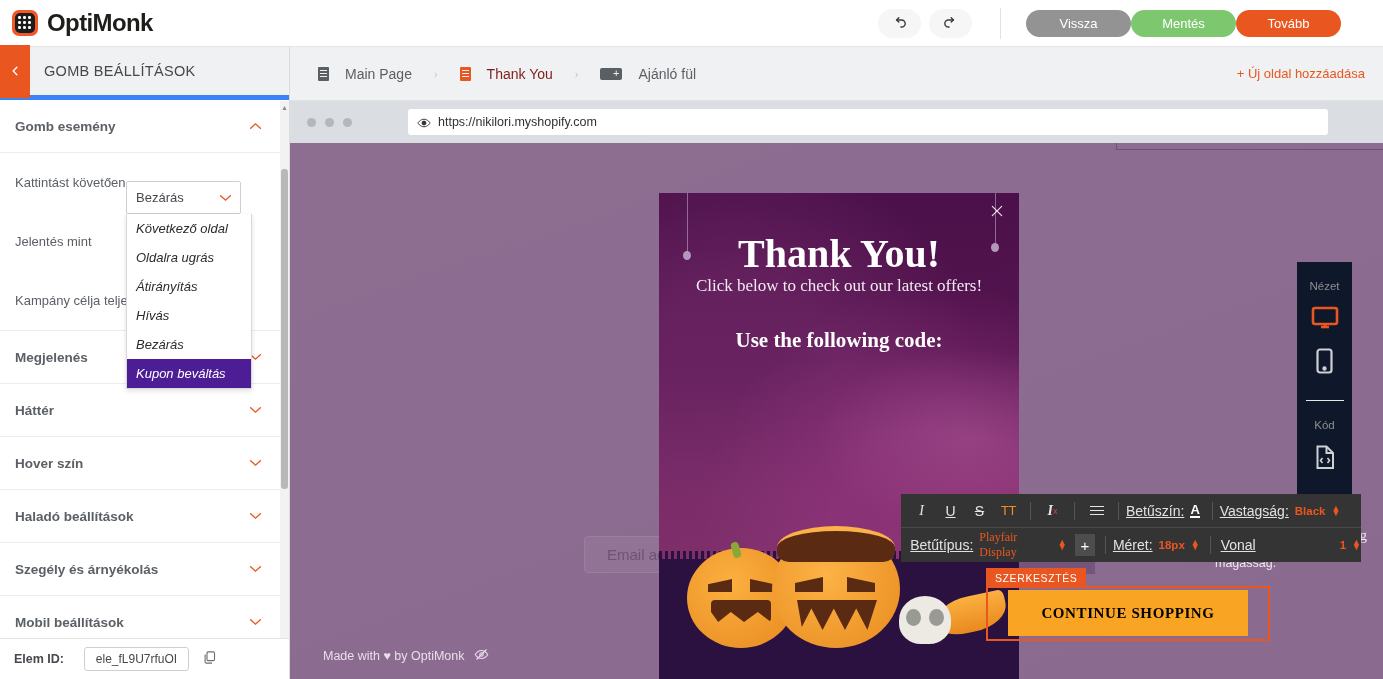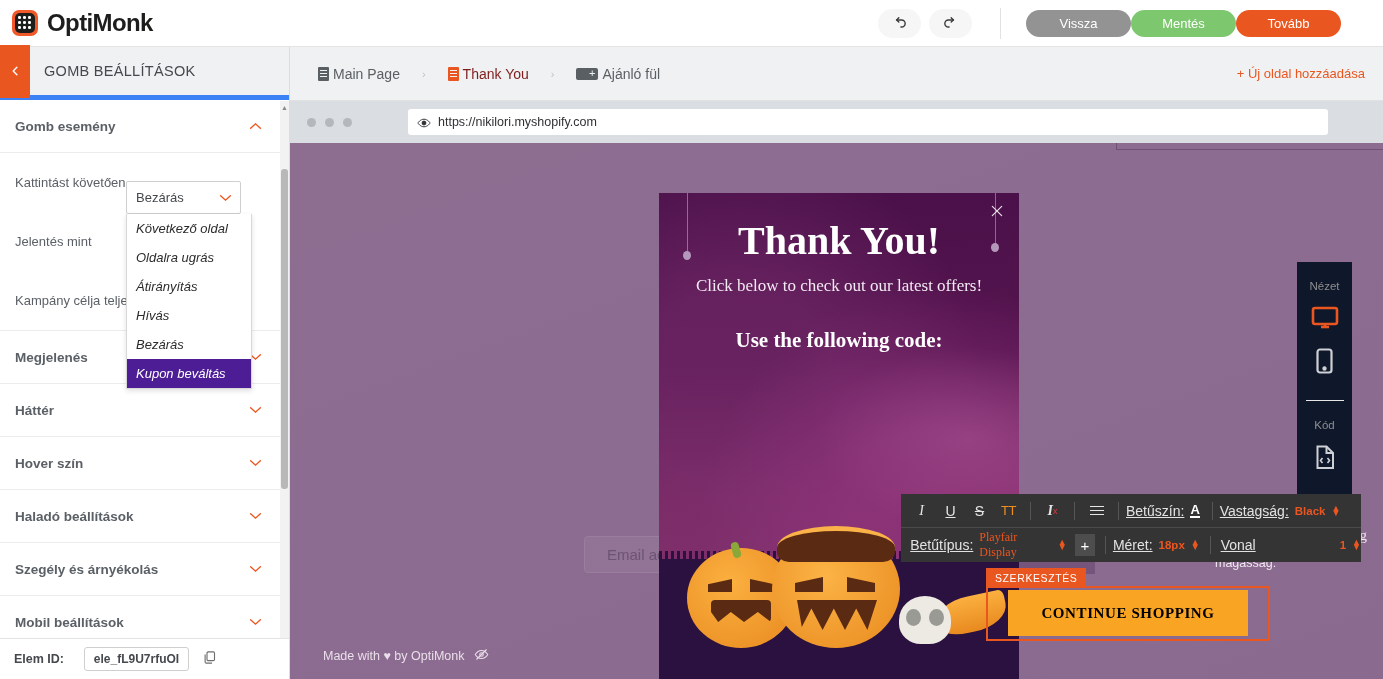--- a/index.html
+++ b/index.html
@@ -86,21 +86,21 @@
   .sb-divider { height: 1px; background: #ececec; }
   .sb-bottom {
     position: absolute; left: 0; bottom: 0; width: 289px; height: 41px;
     background: #fff; border-top: 1px solid #e3e3e3;
     display: flex; align-items: center; padding: 0 14px;
   }
   .sb-bottom .elid { font-size: 12.5px; color: #45494d; font-weight: bold; }
   .elid-box {
     margin-left: 20px; width: 105px; height: 24px; border: 1px solid #cfcfcf;
     border-radius: 3px; display: flex; align-items: center; justify-content: center;
-    font-size: 12px; color: #45494d; background: #fff; font-weight: bold;
+    font-size: 12px; color: #45494d; background: #fff;
   }
   .copy-ic { margin-left: 13px; color: #6d6d6d; cursor: pointer; }
 
   
   .sb-track {
     position: absolute; right: 0px; top: 54px; width: 9px; height: 584px; background: #f2f2f2;
   }
   .sb-arrow {
     position: absolute; right: 0; width: 9px; height: 12px;
     display: flex; align-items: center; justify-content: center;
@@ -129,21 +129,21 @@
   }
   .dd-item.sel { background: #4c1d95; color: #fff; }
 
   
   .tabbar {
     position: absolute; left: 290px; top: 47px; width: 1093px; height: 54px;
     background: #f0f1f2; border-bottom: 1px solid #e1e1e1;
     display: flex; align-items: center;
   }
   .tab {
-    height: 66px; display: flex; align-items: center; gap: 4px; cursor: pointer;
+    height: 66px; display: flex; align-items: center; gap: 16px; cursor: pointer;
     font-size: 14px; color: #5a5f64; padding: 0 2px; position: relative;
   }
   .tab.active { color: #7f1d1d; }
   .tab.active::after {
     content: ""; position: absolute; left: -12px; right: -12px; bottom: 0;
     height: 3px; background: #ea5620;
   }
   .tab-sep { color: #c3c3c3; font-size: 11px; margin: 0 20px; }
   .doc-ic {
     width: 11px; height: 14px; background: #5a5f64; border-radius: 1px; position: relative;
@@ -208,21 +208,21 @@
   }
   .ground::before {
     content:""; position:absolute; left:0; top:-8px; width:100%; height:14px;
     background: repeating-linear-gradient(92deg, #2a1140 0 3px, transparent 3px 6px);
   }
   .pop-close {
     position: absolute; right: 12px; top: 10px; width: 20px; height: 20px;
     color: #e9dfe9; font-size: 19px; line-height: 18px; text-align: center; cursor: pointer;
   }
   .pop-title {
-    position: absolute; left: 0; top: 24px; width: 100%; text-align: center;
+    position: absolute; left: 0; top: 37px; width: 100%; text-align: center;
     font-family: "Liberation Serif", serif; font-size: 40px; font-weight: bold; color: #fff;
   }
   .pop-sub {
     position: absolute; left: 0; top: 83px; width: 100%; text-align: center;
     font-family: "Liberation Serif", serif; font-size: 17px; color: #f4eaf4;
   }
   .pop-code {
     position: absolute; left: 0; top: 135px; width: 100%; text-align: center;
     font-family: "Liberation Serif", serif; font-size: 21px; font-weight: bold; color: #fff;
   }

